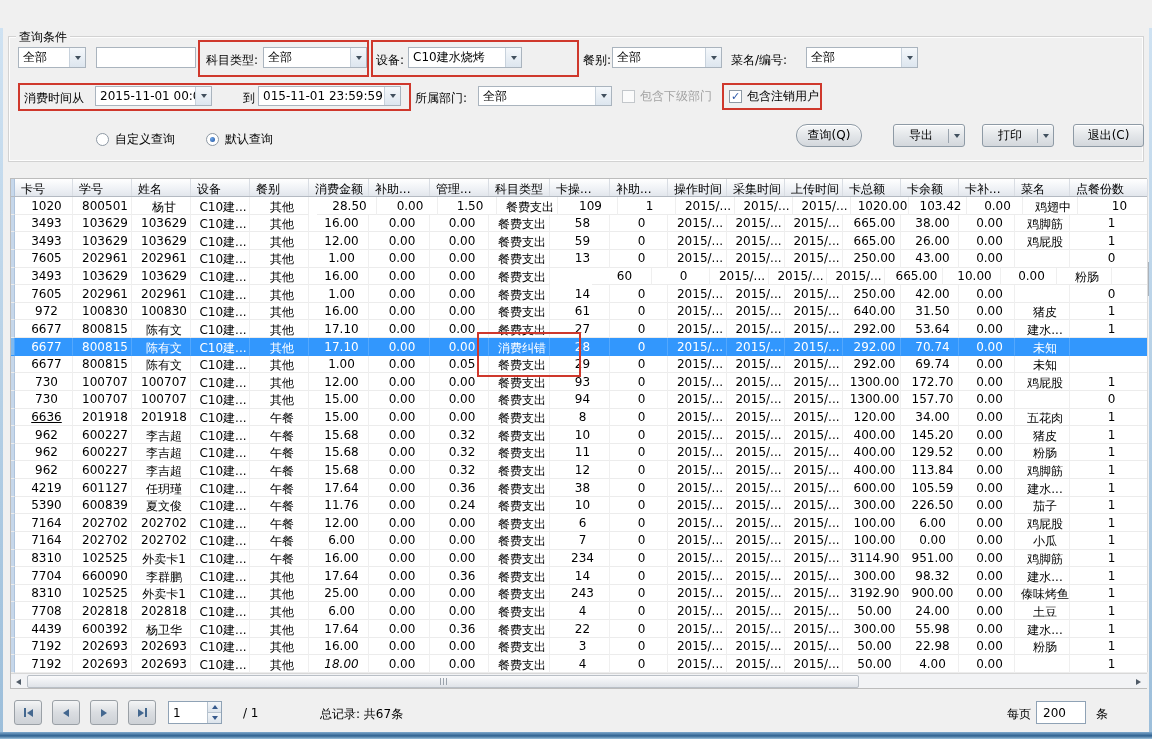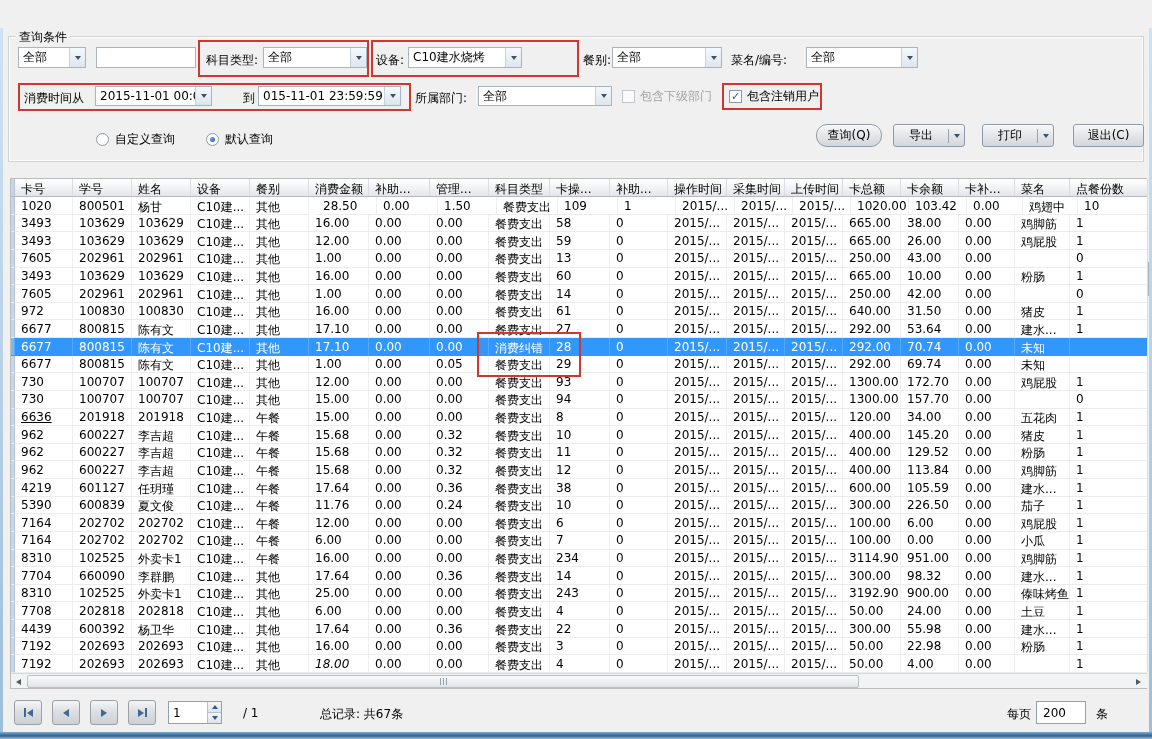--- a/index.html
+++ b/index.html
@@ -78,37 +78,37 @@
   .radio .rc{ width:13px; height:13px; border:1px solid #8e99a4; border-radius:50%; background:#fff; margin-right:6px; position:relative;}
   .radio.on .rc::after{ content:""; position:absolute; left:3px; top:3px; width:5px; height:5px; border-radius:50%;
     background:radial-gradient(circle at 35% 35%, #6ea6e8, #1d4f9c); }
   .radio .rl{ font-size:12px; color:#000; }
   #rad-custom{ left:96px; top:131px; }
   #rad-default{ left:206px; top:131px; }
 
   .btn{ position:absolute; top:124px; height:23px; border:1px solid #8e9aa5; border-radius:3px;
     background:linear-gradient(#f6f7f8,#e4e7ea 48%,#d3d7dc); box-shadow:inset 0 1px 0 #fff;
     display:flex; align-items:center; justify-content:center; font-size:12px; color:#000; }
-  #btn-query{ left:816px; width:66px;border-radius:11px; }
+  #btn-query{ left:796px; width:66px;border-radius:11px; }
   #btn-export{ left:893px; width:72px; padding:0; }
   #btn-print{ left:982px; width:72px; padding:0; }
   #btn-exit{ left:1073px; width:71px; }
   .split .lab{ flex:1; text-align:center; }
   .split .dv{ width:1px; height:14px; background:#9aa4ae; }
   .split .ar{ width:15px; display:flex; align-items:center; justify-content:center; }
   .split .ar::after{ content:""; width:0; height:0; border-left:3.5px solid transparent; border-right:3.5px solid transparent; border-top:4.5px solid #41505e; }
 
   
   .gridwrap{ position:absolute; left:10px; top:178px; width:1137px; height:511px; background:#fff;
     border:1px solid #bcbcbc; border-right:none; }
   .thead{ display:flex; height:18px; background:linear-gradient(#ffffff,#eef1f5 60%,#e2e6ec); border-bottom:1px solid #b4bac2;}
   .th{ flex:none; font-size:12px; color:#000; padding:2px 0 0 6px; white-space:nowrap; overflow:hidden;
     border-right:1px solid #d9dde3; }
   .th.strip,.td.strip{ width:4px; padding:0; background:#c6d7ea; border-right:1px solid #aec3dc; }
-  .tbody{ position:relative; }
+  .tbody{ position:relative;text-align:center; }
   .tr{ display:flex; height:17.63px; background:#fff; }
   .td{ flex:none; font-size:12px; color:#000; padding:1.5px 0 0 6px; white-space:nowrap; overflow:hidden;
     border-right:1px solid #efefef; border-bottom:1px solid #ececec; }
   .tr.sel .td{ background:#3297fd; color:#fff; border-right-color:#54a8fd; border-bottom-color:#3297fd; }
   .tr.sel .td.strip{ background:#7fb9ef; }
 
   
   .hscroll{ position:absolute; left:0; bottom:0; width:1136px; height:15px; background:#f2f3f5; border-top:1px solid #d8d8d8; }
   .harrow{ position:absolute; top:1px; width:15px; height:13px; display:flex; align-items:center; justify-content:center; }
   .harrow::after{ content:""; width:0; height:0; border-top:3.5px solid transparent; border-bottom:3.5px solid transparent; }
@@ -361,21 +361,21 @@
           <div class="td strip"></div>
           <div class="td" style="width: 58px;">3493</div>
           <div class="td" style="width: 59px;">103629</div>
           <div class="td" style="width: 59px;">103629</div>
           <div class="td" style="width: 59px;">C10建...</div>
           <div class="td" style="width: 59px;">其他</div>
           <div class="td" style="width: 60px;">16.00</div>
           <div class="td" style="width: 61px;">0.00</div>
           <div class="td" style="width: 59px;">0.00</div>
           <div class="td" style="width: 61px;">餐费支出</div>
-          <div class="td" style="width: 60px;">60</div>
+          <div class="td" style="width: 60px; margin-left: 42px;">60</div>
           <div class="td" style="width: 58px;">0</div>
           <div class="td" style="width: 59px;">2015/...</div>
           <div class="td" style="width: 58px;">2015/...</div>
           <div class="td" style="width: 58px;">2015/...</div>
           <div class="td" style="width: 58px;">665.00</div>
           <div class="td" style="width: 58px;">10.00</div>
           <div class="td" style="width: 56px;">0.00</div>
           <div class="td" style="width: 55px;">粉肠</div>
           <div class="td" style="width: 78px;">1</div>
         </div>

